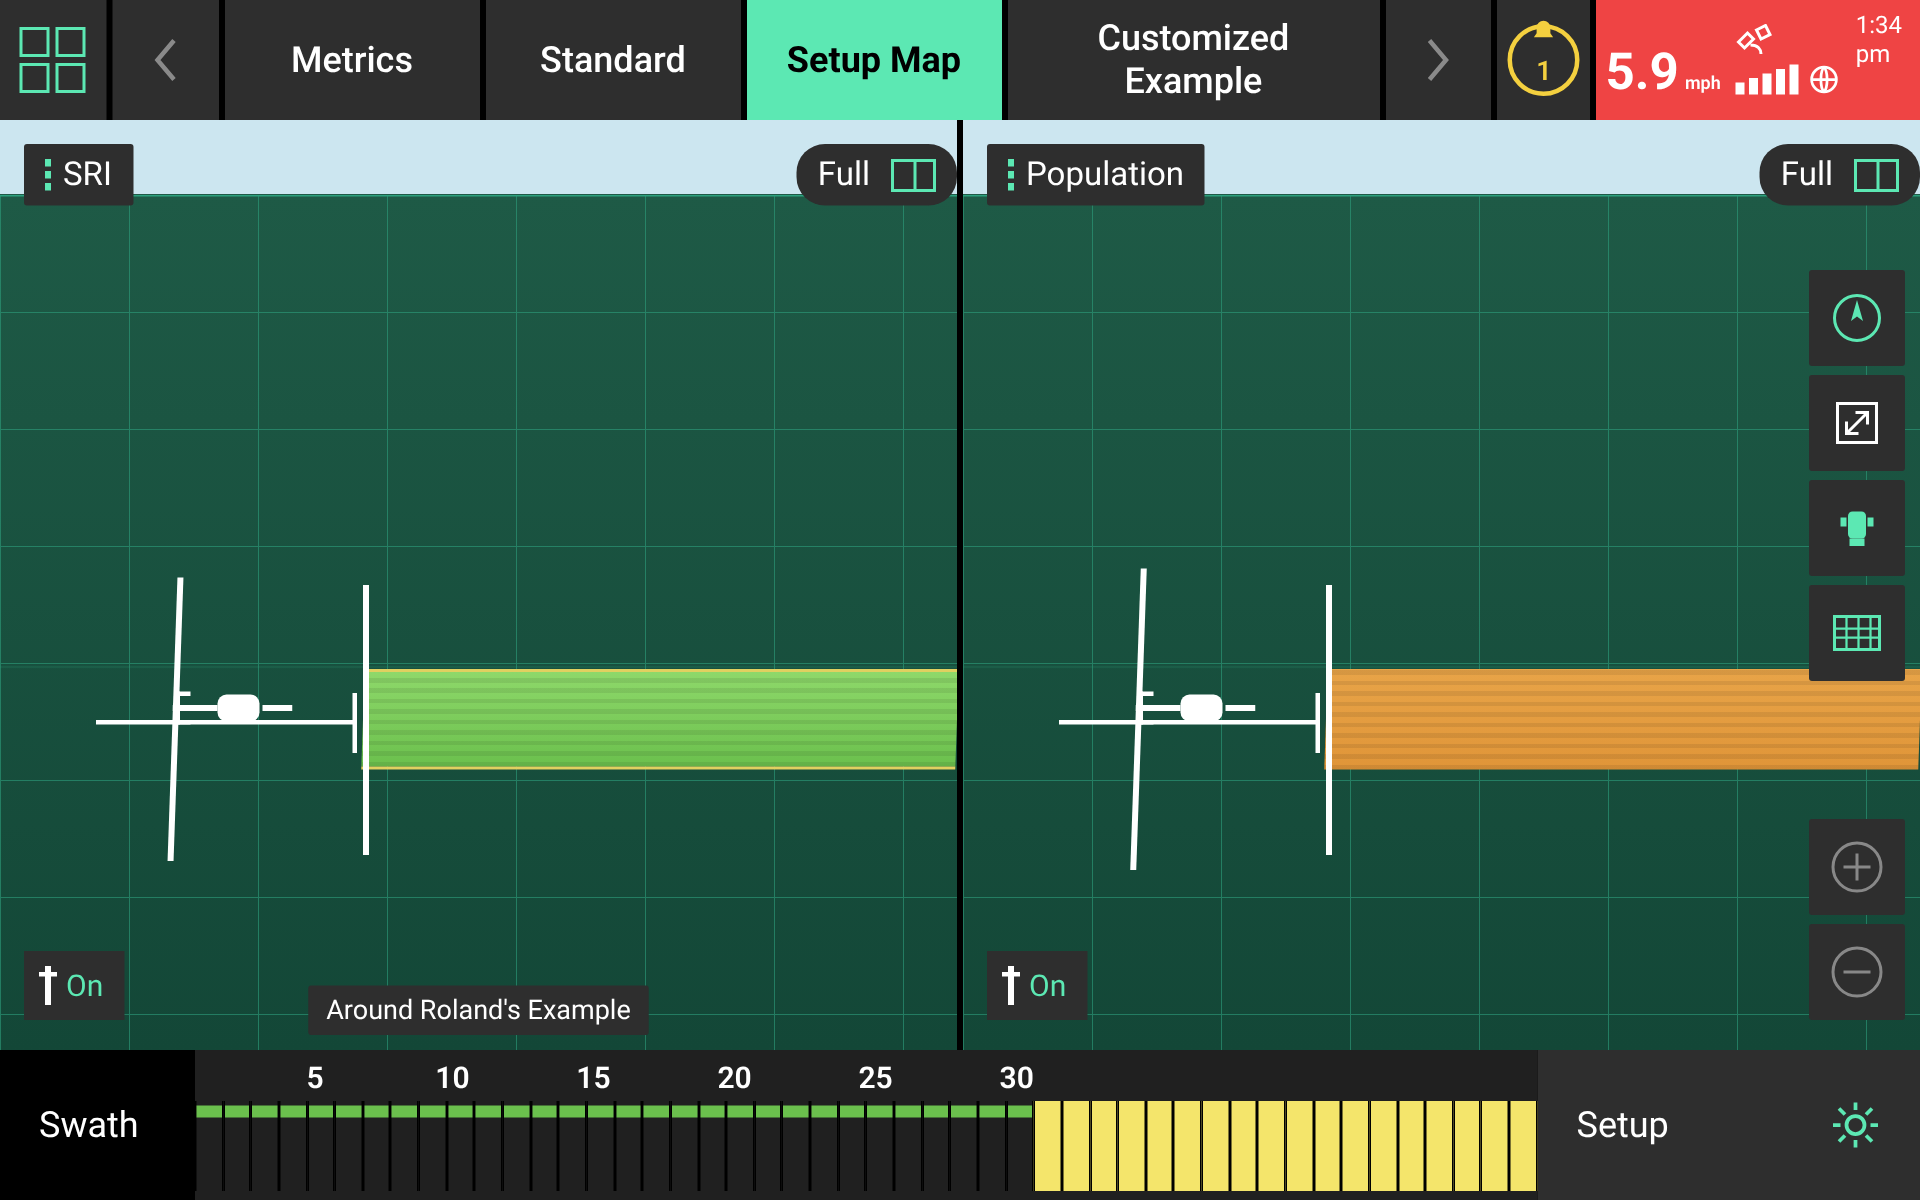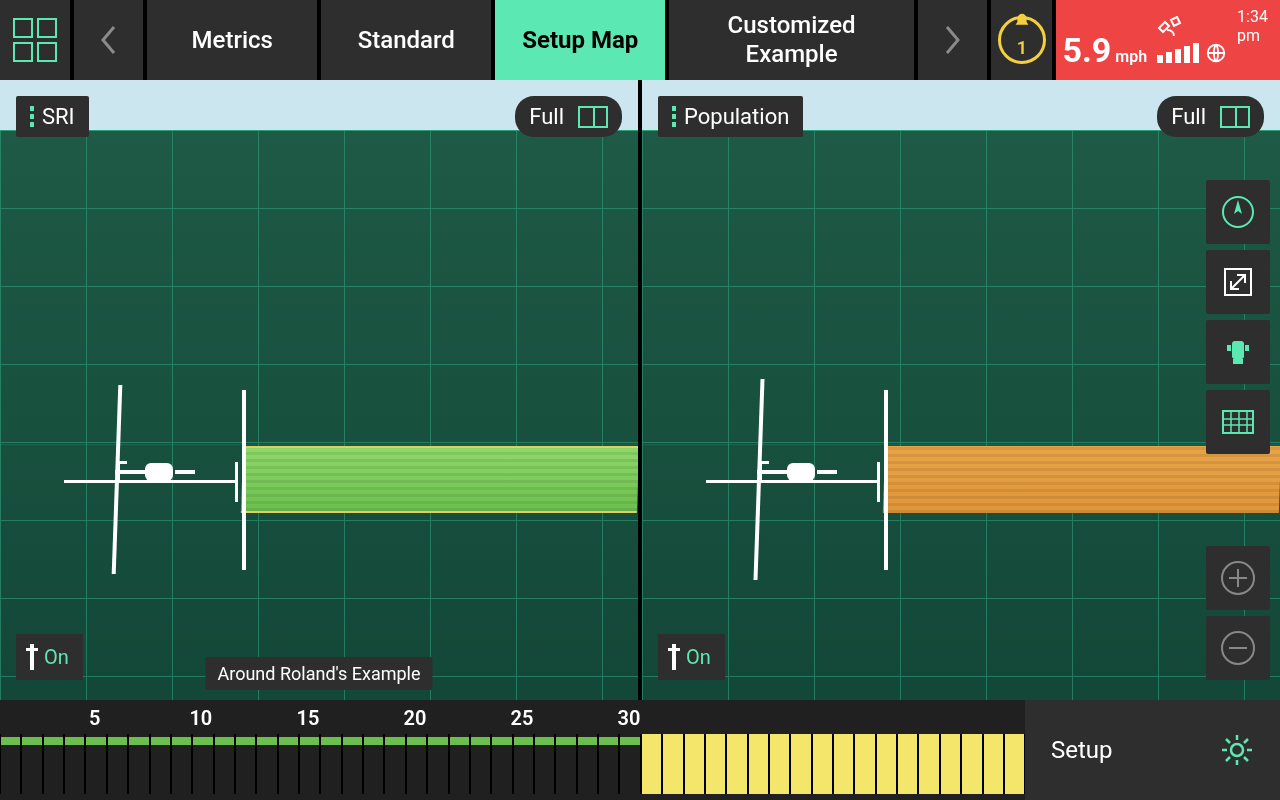--- a/index.html
+++ b/index.html
@@ -14,21 +14,21 @@
   .arrow-btn { width: 80px; color: #8a8a8a; font-size: 34px; }
   .tab { min-width: 170px; padding: 0 24px; text-align:center; line-height:1.2; }
   .tab.active { background: #5ce8b3; color: #000; font-weight: 700; }
   .bell-btn { width: 70px; background:#2e2e2e; display:flex; align-items:center; justify-content:center; position:relative; }
   .bell-wrap { width:48px; height:48px; border:3px solid #f4d03f; border-radius:50%; display:flex; align-items:center; justify-content:center; position:relative; }
   .bell-svg { position:absolute; top:-7px; }
   .bell-count { color:#f4d03f; font-size:18px; font-weight:600; margin-top:14px;}
   .status { flex:1; background:#ef4444; display:flex; align-items:center; padding:0 12px 0 6px; gap:10px; }
   .speed { display:flex; align-items:baseline; gap:4px;}
   .speed-val { font-size:34px; font-weight:700;}
-  .speed-unit { font-size:16px; font-weight:600;margin-top:36px;}
+  .speed-unit { font-size:12px; font-weight:600;margin-top:36px;}
   .sat-top { display:flex; flex-direction:column; align-items:flex-start; gap:4px;}
   .sig-bars { display:flex; gap:3px; align-items:flex-end;}
   .sig-bars span { width:6px; background:#fff; }
   .clock-col { display:flex; flex-direction:column; align-items:flex-end; gap:8px;}
   .clock { font-size:16px; }
 
   
   .maps { display:flex; height:620px; gap:4px; background:#000; }
   .map-pane { flex:1; position:relative; background:linear-gradient(#cce6f0 0%, #cce6f0 8%, #1e5a46 8%, #134737 100%); overflow:hidden; }
   
@@ -53,21 +53,21 @@
   .vbar { position:absolute; left:38%; top:50%; width:4px; height:180px; background:#fff; }
   .hbar-long{ position:absolute; left:10%; right:63%; top:64.5%; height:3px; background:#fff;}
   .hbar-long:after{content:"";position:absolute;right:-2px;top:-18px;width:3px;height:40px;background:#fff;}
   
   .tractor { position:absolute; left:18%; top:60.5%; }
   .tractor svg { width:80px; height:34px; }
 
   
   .chip { position:absolute; background:#2e2e2e; display:flex; align-items:center; gap:8px; padding:8px 14px; font-size:22px; border-radius:2px;}
   .chip-left { top:16px; left:16px; }
-  .chip-right { top:16px; right:16px;border-radius:19px; }
+  .chip-right { top:16px; right:0;border-radius:19px; }
   .chip .bars3 { display:flex; flex-direction:column; gap:3px;}
   .chip .bars3 span{width:4px;height:5px;background:#5ce8b3;}
   .mini-split { width:30px; height:22px; border:2px solid #5ce8b3; margin-left:6px; position:relative;}
   .mini-split:before{content:"";position:absolute;left:50%;top:0;bottom:0;width:2px;background:#5ce8b3;}
 
   
   .tools { position:absolute; right:10px; top:100px; display:flex; flex-direction:column; gap:6px; z-index:5;}
   .tool { width:64px; height:64px; background:#2e2e2e; display:flex; align-items:center; justify-content:center; border-radius:2px;}
   .tools2 { position:absolute; right:10px; bottom:20px; display:flex; flex-direction:column; gap:6px; z-index:5;}
 
@@ -269,20 +269,21 @@
         <svg width="38" height="38" viewBox="0 0 38 38">
             <circle cx="19" cy="19" r="16" fill="none" stroke="#888" stroke-width="2"></circle>
             <path d="M10 19h18" stroke="#888" stroke-width="2"></path>
           </svg>
       </div>
     </div>
   </div>
 </div>
 
 <div class="bottom">
+  <div class="swath-label">Swath</div>
   <div class="row-ruler">
     <div class="ruler-top" id="ruler-ticks">
         <div></div>
         <div></div>
         <div></div>
         <div></div>
         <div>5</div>
         <div></div>
         <div></div>
         <div></div>

